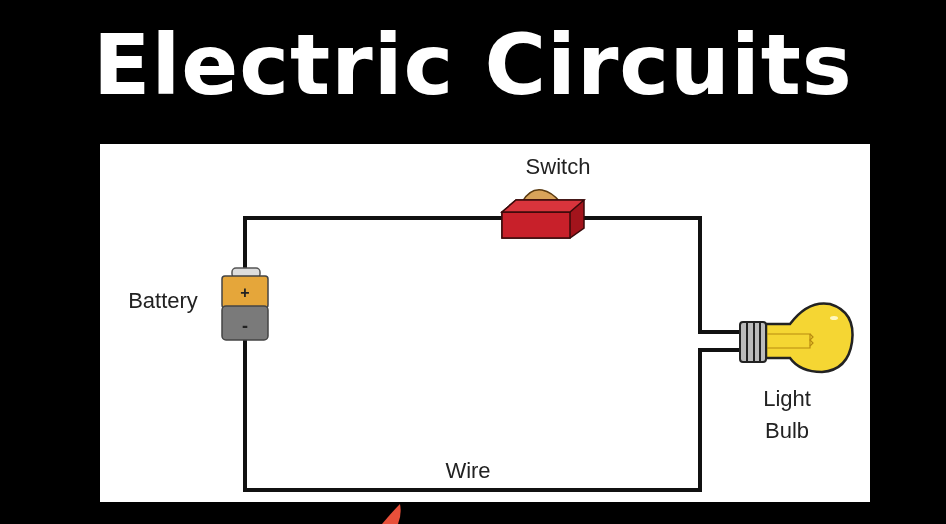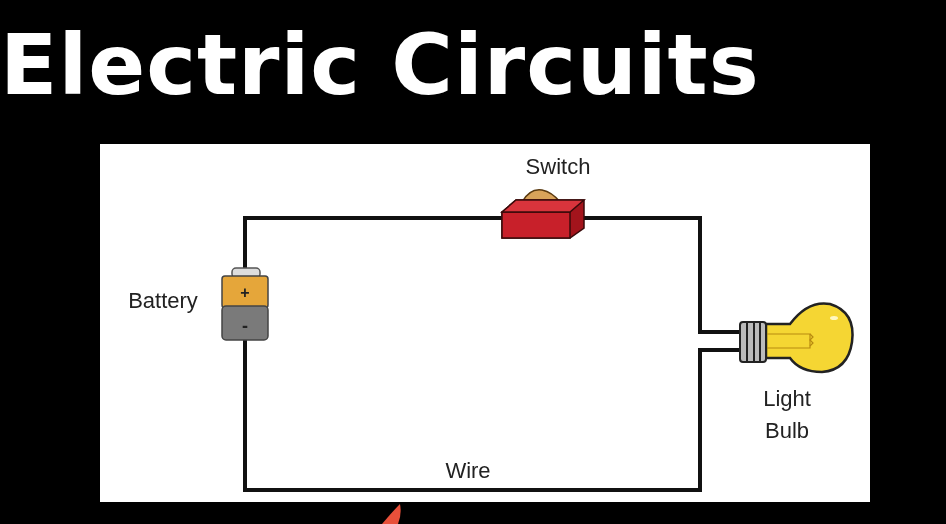--- a/index.html
+++ b/index.html
@@ -1,17 +1,17 @@
 <!DOCTYPE html>
 <html><head>
   <meta charset="utf-8">
   <style>
     html, body { margin:0; padding:0; }
     body { width:946px; height:524px; background:#000; position:relative; overflow:hidden; font-family:"DejaVu Sans", sans-serif; }
-    .title { position:absolute; left:0; top:10px; width:946px; text-align:left; color:#fff; font-family:"DejaVu Sans", sans-serif; font-weight:bold; font-size:84px; letter-spacing:1px; line-height:110px; }
+    .title { position:absolute; left:0; top:10px; width:946px; text-align:center; color:#fff; font-family:"DejaVu Sans", sans-serif; font-weight:bold; font-size:84px; letter-spacing:1px; line-height:110px; }
     .panel { position:absolute; left:100px; top:144px; width:770px; height:358px; background:#fff; }
     svg.diagram { position:absolute; left:0; top:0; }
     .lbl { font-family:"Liberation Sans", sans-serif; font-size:22px; fill:#222; }
   </style>
 </head>
 <body>
 
 <div class="title">Electric Circuits</div>
 
 <div class="panel"></div>

